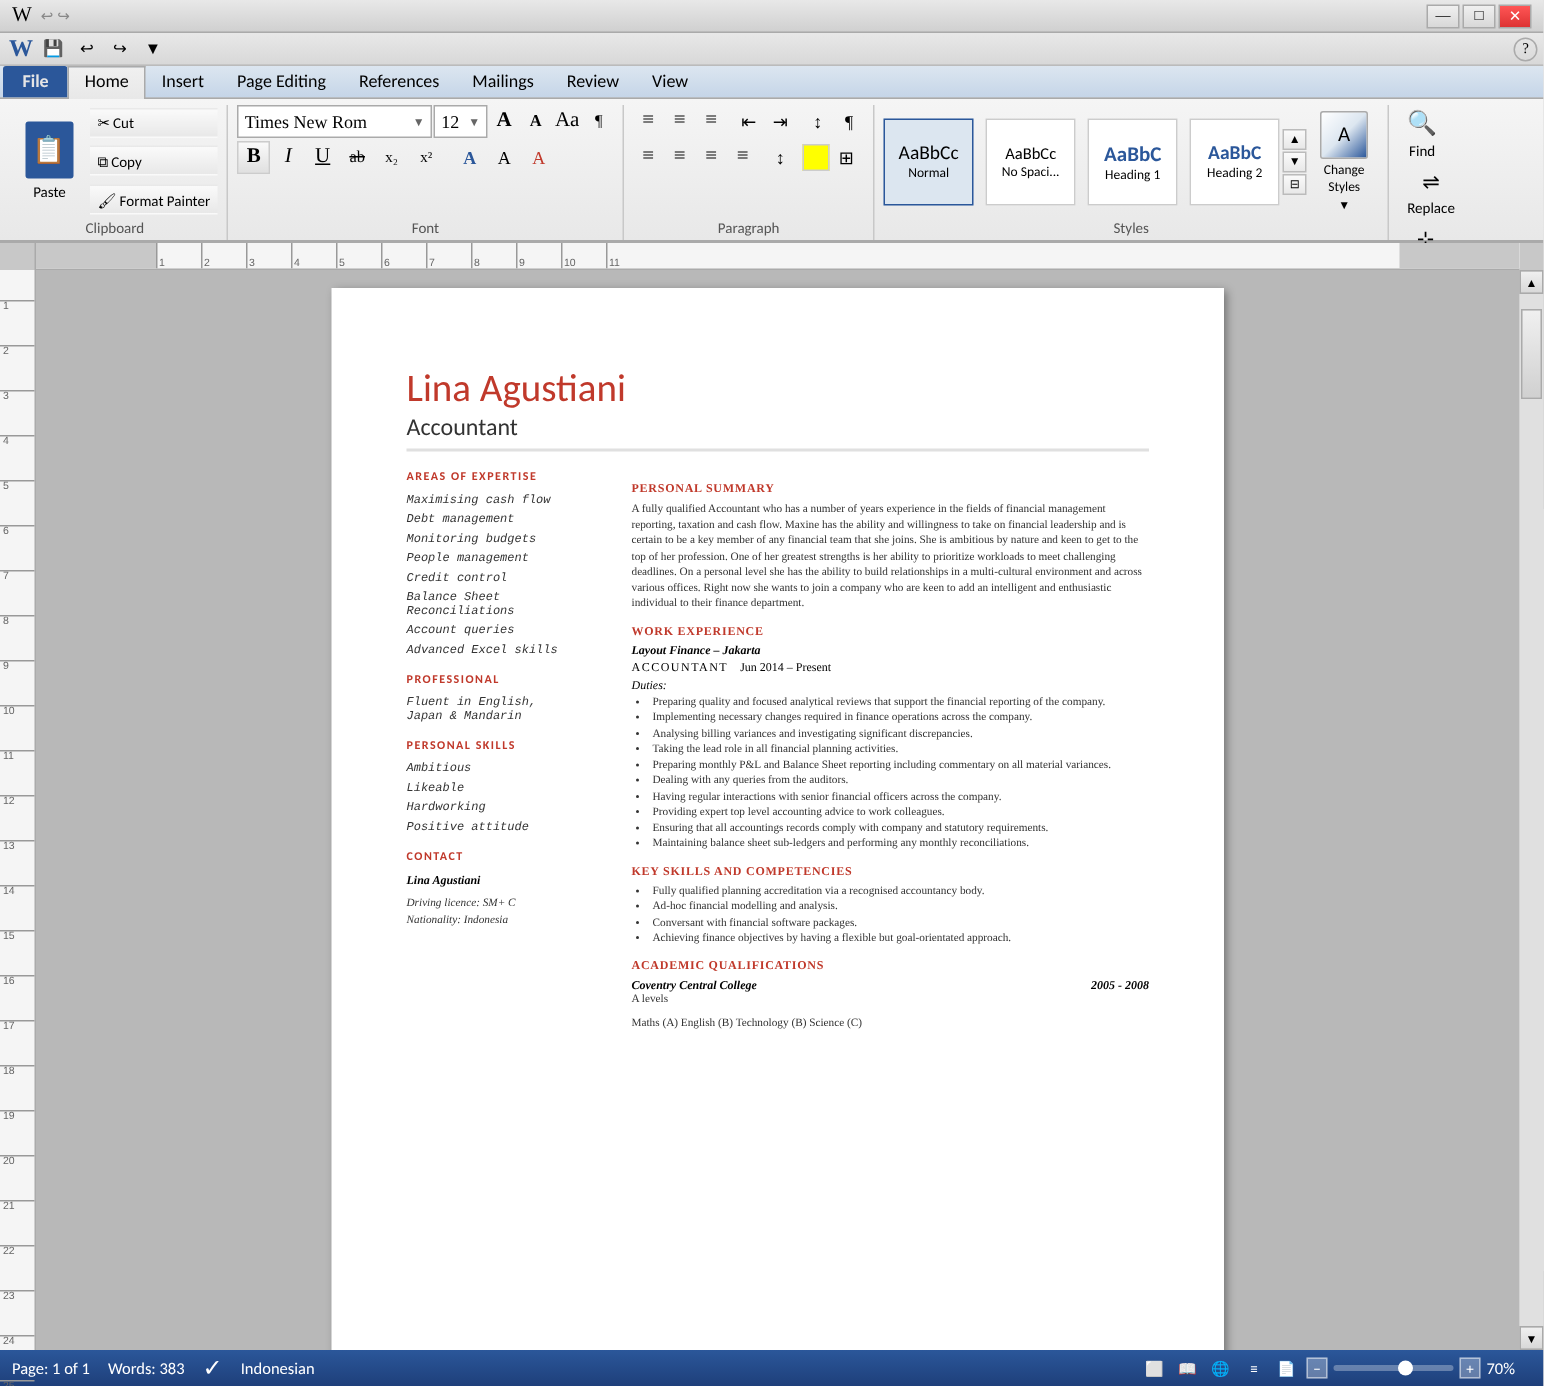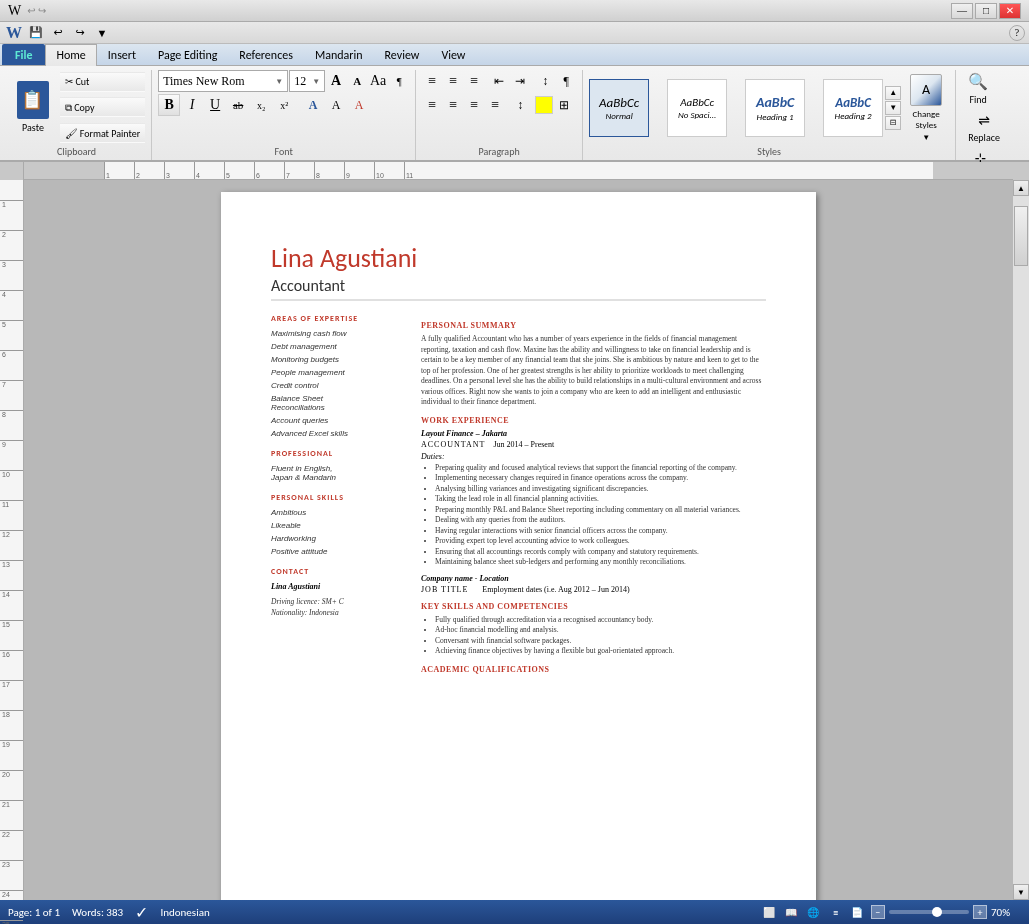--- a/index.html
+++ b/index.html
@@ -75,21 +75,21 @@
     }
     .ribbon-tab.active {
       background: linear-gradient(to bottom, #f0f0f0, #e8e8e8);
       border-color: #aaa;
       color: #000;
       margin-bottom: -1px;
       padding-bottom: 4px;
     }
     .ribbon-tab.file {
       background: #2b579a;
-      color: #5eead4;
+      color: #e5e5e5;
       border-radius: 2px 2px 0 0;
       padding: 3px 12px;
       margin-bottom: 0;
       font-weight: bold;
     }
 
     
     .ribbon {
       height: 96px;
       background: linear-gradient(to bottom, #f5f5f5, #e8e8e8);
@@ -204,23 +204,22 @@
       border: 1px solid transparent;
       background: transparent;
       cursor: pointer;
       font-size: 12px;
       display: flex; align-items: center; justify-content: center;
     }
 
     
     .styles-gallery {
       display: flex;
-      gap: 18px;
-      align-items: center;
-      font-style: italic;
+      gap: 8px;
+      align-items: center;
     }
     .style-item {
       width: 60px; height: 58px;
       border: 1px solid #ccc;
       background: white;
       display: flex;
       flex-direction: column;
       align-items: center;
       justify-content: center;
       cursor: pointer;
@@ -406,21 +405,21 @@
       margin-bottom: 6px;
       margin-top: 10px;
     }
     .section-header:first-child { margin-top: 0; }
 
     .left-item {
       font-style: italic;
       font-size: 8px;
       color: #333;
       margin-bottom: 4px;
-      font-family: Liberation Sans, sans-serif;
+      font-family: Liberation Mono, monospace;
     }
 
     .right-section-title {
       font-size: 8px;
       font-weight: bold;
       color: #c0392b;
       letter-spacing: 0.5px;
       text-transform: uppercase;
       margin-top: 8px;
       margin-bottom: 4px;
@@ -588,21 +587,21 @@
   <div style="flex:1;"></div>
   <div class="quick-btn" style="border:1px solid #aaa;border-radius:50%;width:16px;height:16px;font-size:10px;">?</div>
 </div>
 
 <div class="ribbon-tabs">
   <div class="ribbon-tab file">File</div>
   <div class="ribbon-tab active">Home</div>
   <div class="ribbon-tab">Insert</div>
   <div class="ribbon-tab">Page Editing</div>
   <div class="ribbon-tab">References</div>
-  <div class="ribbon-tab">Mandarin</div>
+  <div class="ribbon-tab">Mailings</div>
   <div class="ribbon-tab">Review</div>
   <div class="ribbon-tab">View</div>
 </div>
 
 <div class="ribbon">
 
   <div class="ribbon-group clipboard-group">
     <div class="ribbon-group-content">
       <div class="paste-btn">
         <div class="paste-icon">📋</div>
@@ -839,37 +838,38 @@
             <li>Analysing billing variances and investigating significant discrepancies.</li>
             <li>Taking the lead role in all financial planning activities.</li>
             <li>Preparing monthly P&amp;L and Balance Sheet reporting including commentary on all material variances.</li>
             <li>Dealing with any queries from the auditors.</li>
             <li>Having regular interactions with senior financial officers across the company.</li>
             <li>Providing expert top level accounting advice to work colleagues.</li>
             <li>Ensuring that all accountings records comply with company and statutory requirements.</li>
             <li>Maintaining balance sheet sub-ledgers and performing any monthly reconciliations.</li>
           </ul>
 
-          <div style="margin-top:6px;">
-            <div class="work-company">Company name - Location</div>
-            <div class="work-title-line">
-              <span style="letter-spacing:1px;font-size:8px;">JOB TITLE</span>&nbsp;&nbsp;&nbsp;&nbsp;&nbsp;&nbsp;
-              <span>Employment dates (i.e. Aug 2012 – Jun 2014)</span>
-            </div>
-          </div>
 
           <div class="right-section-title">KEY SKILLS AND COMPETENCIES</div>
           <ul class="bullet-list">
-            <li>Fully qualified through accreditation via a recognised accountancy body.</li>
+            <li>Fully qualified planning accreditation via a recognised accountancy body.</li>
             <li>Ad-hoc financial modelling and analysis.</li>
             <li>Conversant with financial software packages.</li>
             <li>Achieving finance objectives by having a flexible but goal-orientated approach.</li>
           </ul>
 
           <div class="right-section-title">ACADEMIC QUALIFICATIONS</div>
+          <div>
+            <div style="display:flex;justify-content:space-between;font-style:italic;font-weight:bold;font-size:8px;">
+              <span>Coventry Central College</span>
+              <span>2005 - 2008</span>
+            </div>
+            <div class="doc-text">A levels</div>
+            <div class="doc-text">Maths (A) English (B) Technology (B) Science (C)</div>
+          </div>
 
         </div>
       </div>
     </div>
   </div>
 
   <div class="right-scrollbar">
     <div class="scrollbar-arrow">▲</div>
     <div class="scrollbar-track">
       <div class="scrollbar-thumb"></div>

